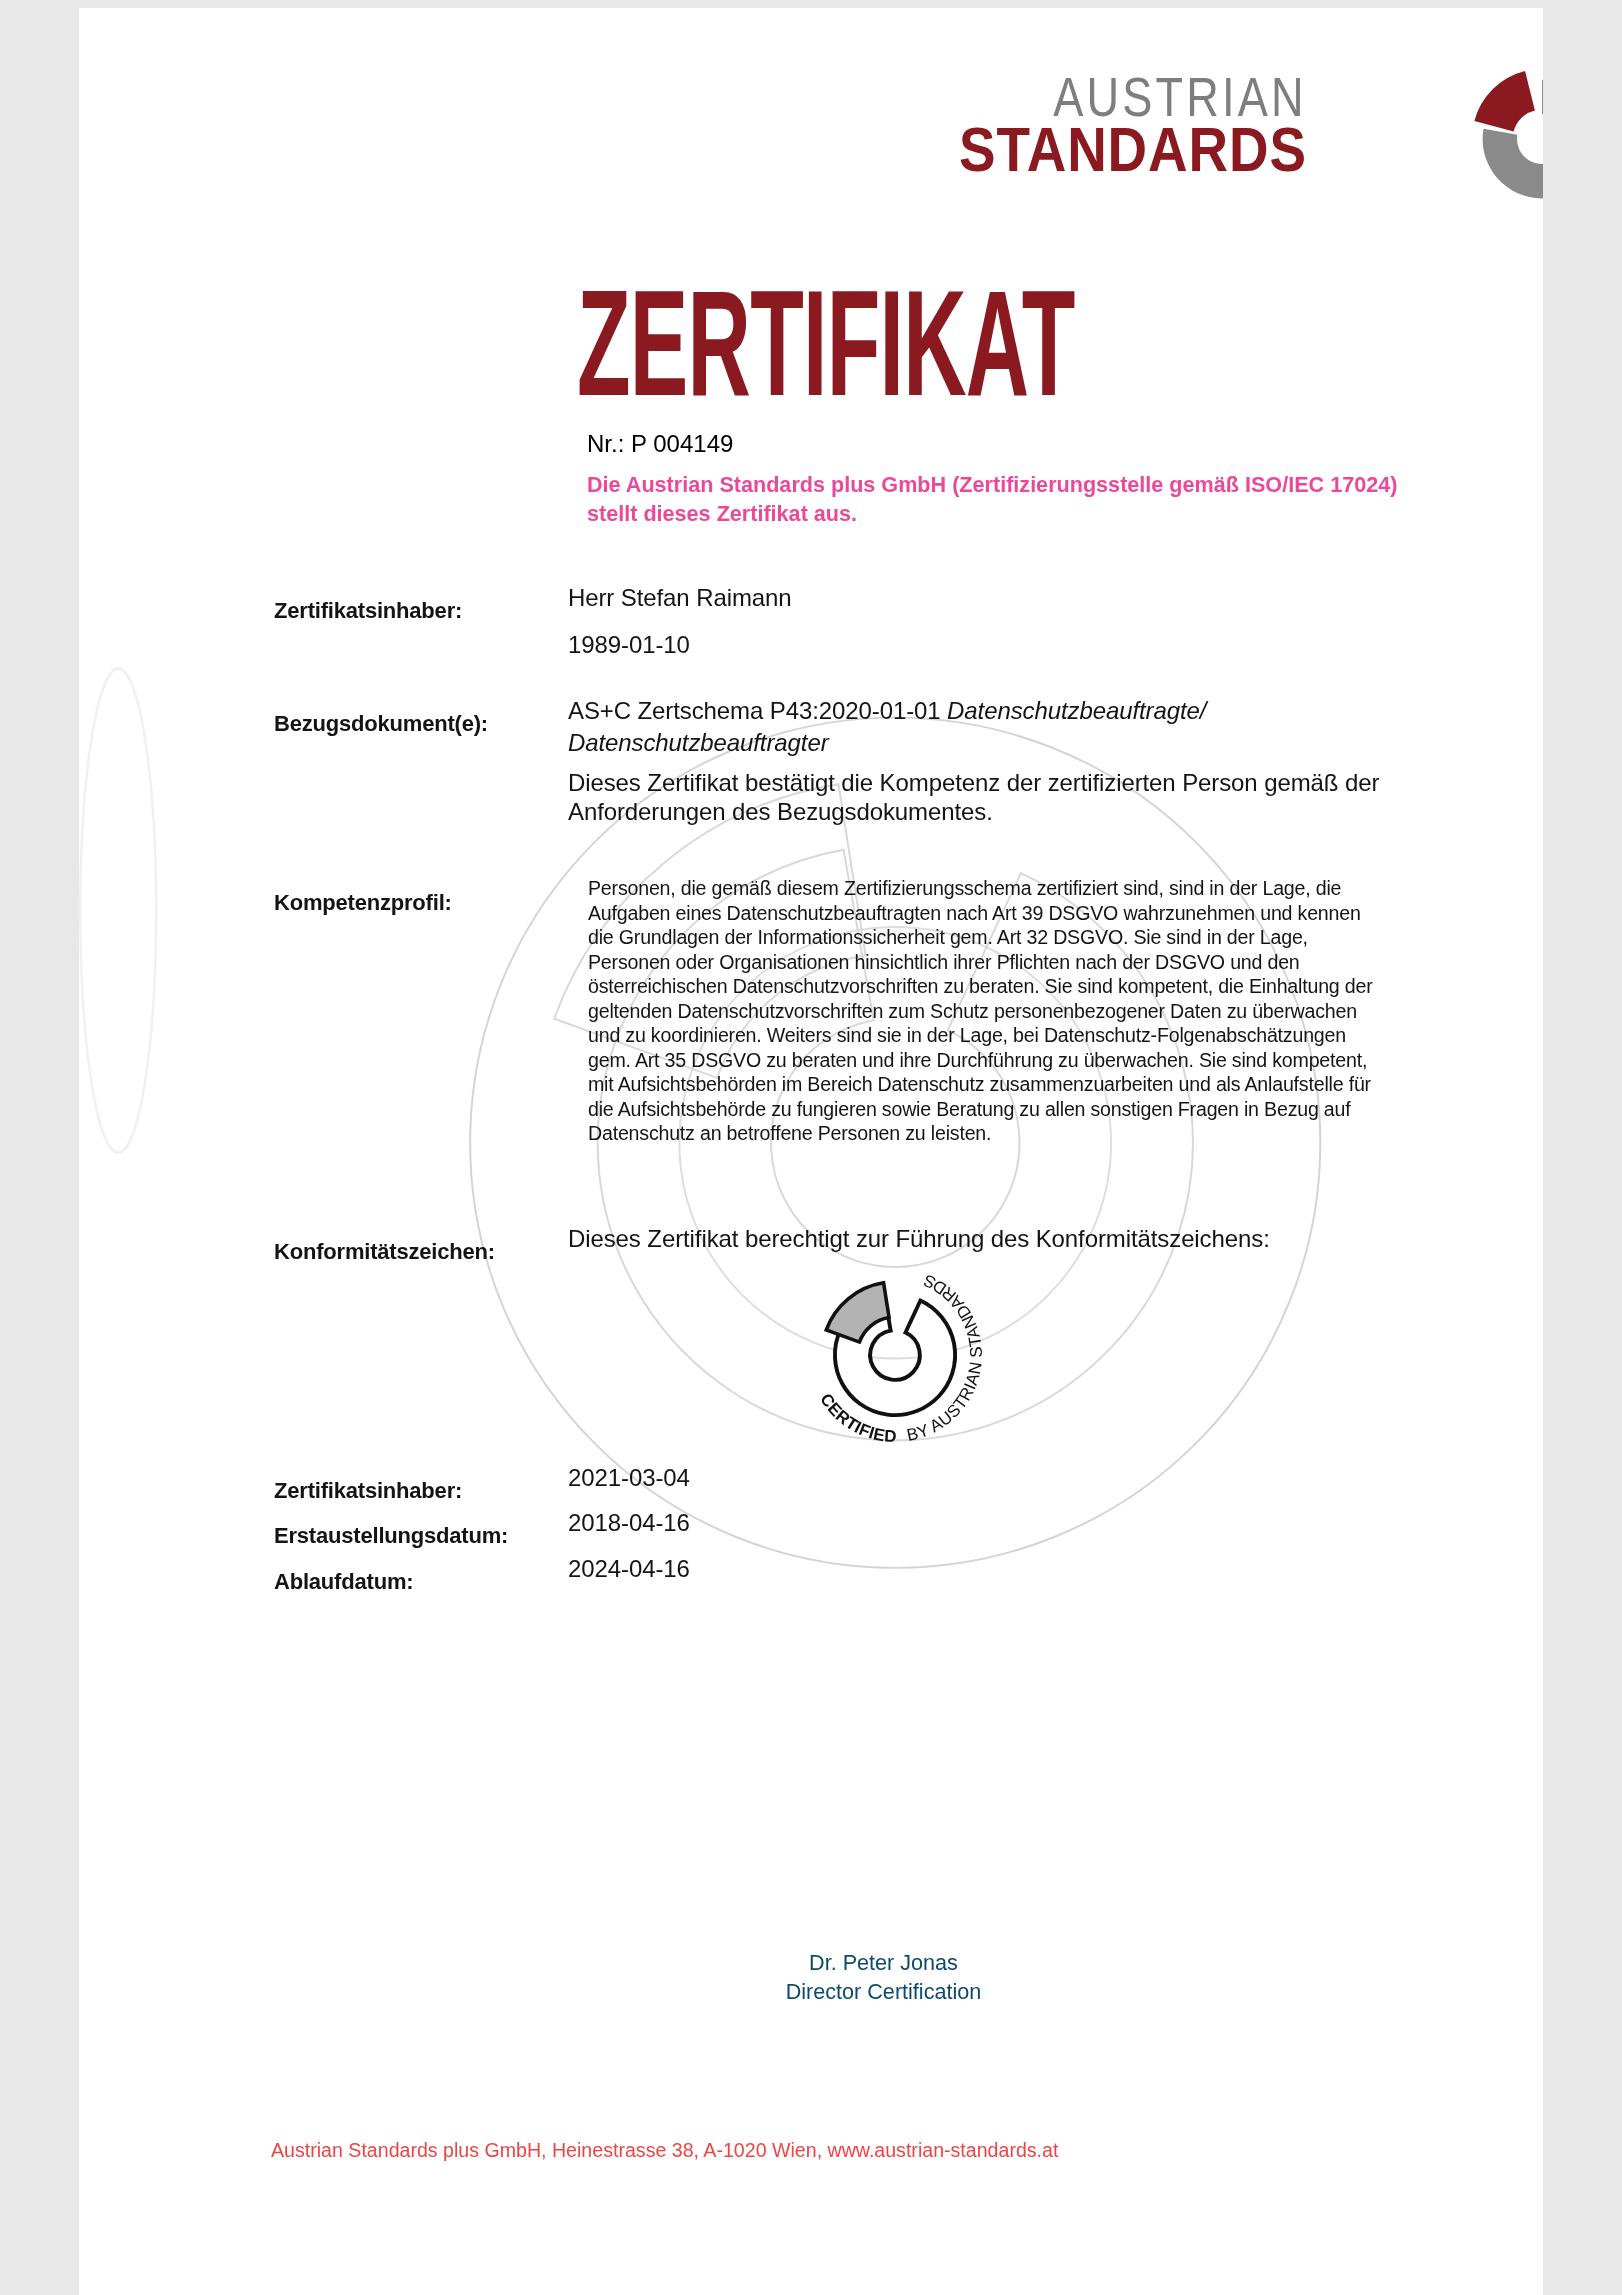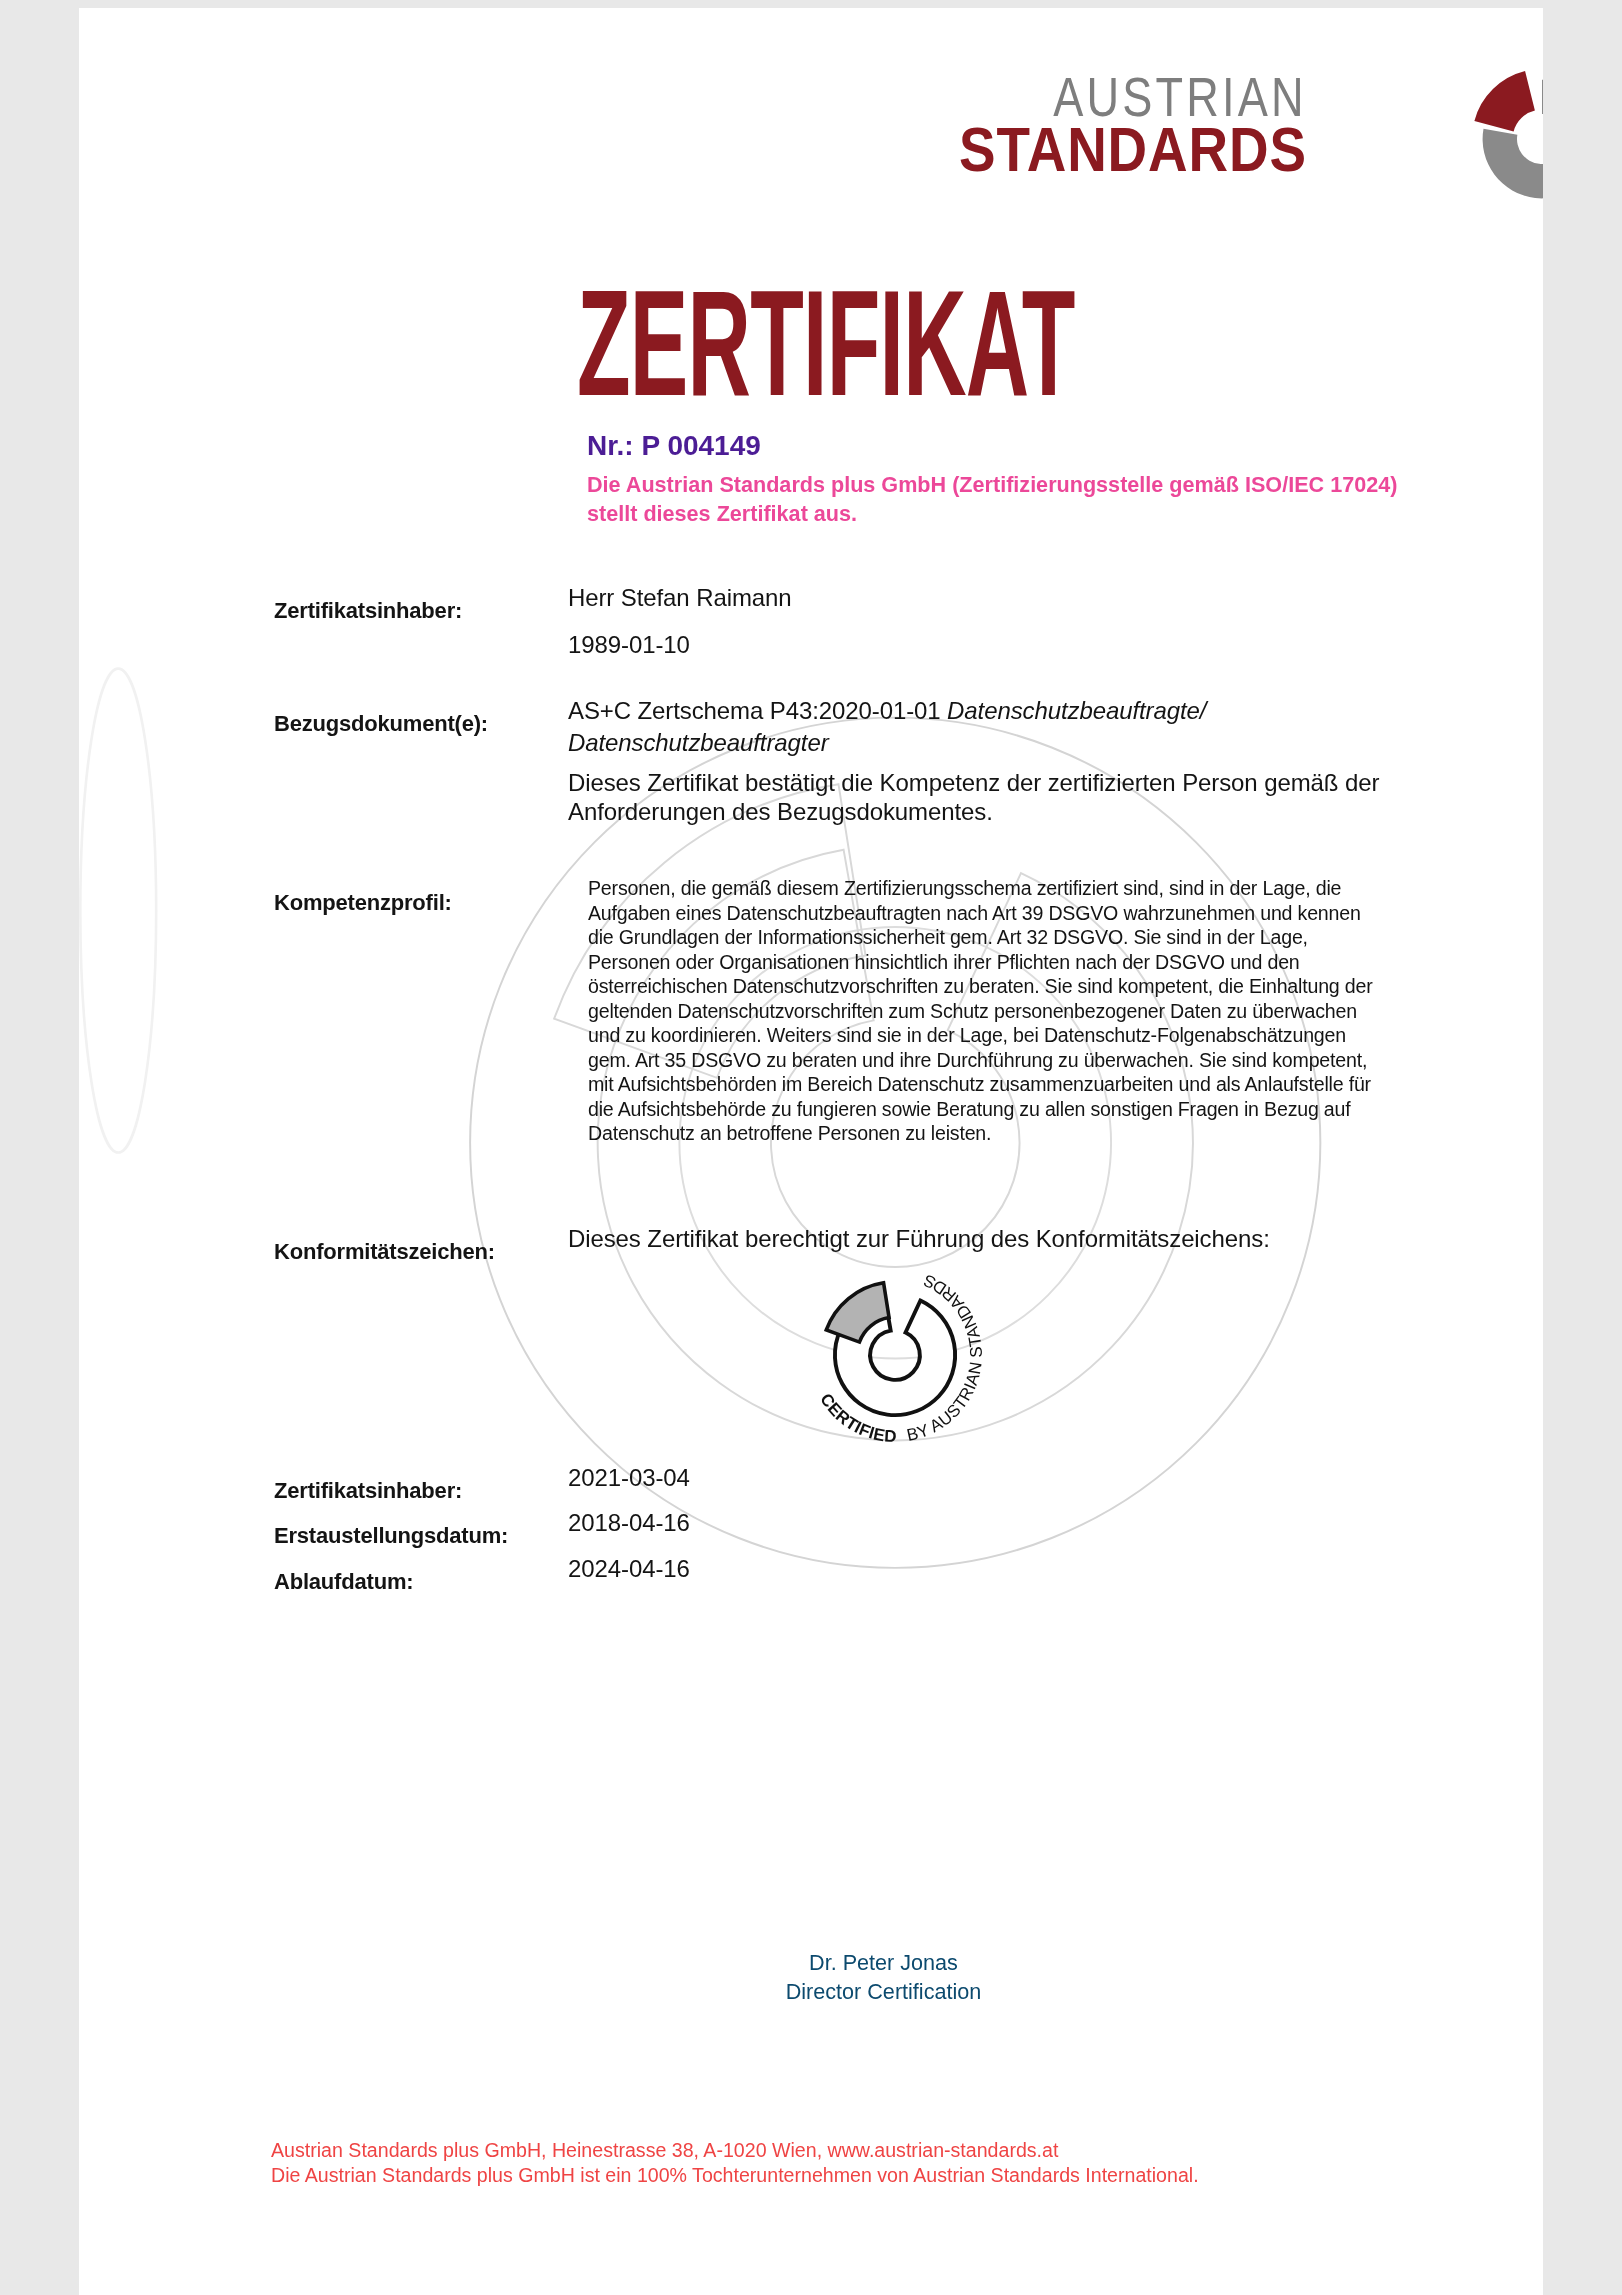--- a/index.html
+++ b/index.html
@@ -11,21 +11,21 @@
   
   .logo-text{position:absolute;right:236px;top:64px;text-align:right;}
   .logo-line1{font-size:55px;font-weight:400;color:#7e7e7e;letter-spacing:3.9px;line-height:0.92;
               transform:scaleX(0.82);transform-origin:100% 50%;white-space:nowrap;}
   .logo-line2{font-size:63px;font-weight:700;color:#8b1a20;letter-spacing:1px;line-height:0.95;
               margin-top:-2.6px;transform:scaleX(0.87);transform-origin:100% 50%;white-space:nowrap;}
   .logo-mark{position:absolute;left:1388px;top:56px;}
   
   .title{position:absolute;left:498px;top:260px;font-size:150px;font-weight:700;color:#8b1a20;
          line-height:1;letter-spacing:-1.3px;transform:scaleX(0.585);transform-origin:0 0;white-space:nowrap;}
-  .cert-nr{position:absolute;left:508px;top:422px;font-size:28px;font-weight:700;color:#4c1d95;white-space:nowrap;}
+  .cert-nr{position:absolute;left:508px;top:422px;font-size:24px;font-weight:400;color:#000000;white-space:nowrap;}
   .intro{position:absolute;left:508px;top:462px;font-size:21.6px;font-weight:700;line-height:29px;color:#ec4899;}
   
   .row{position:absolute;left:0;right:0;height:0;}
   .lbl{position:absolute;left:195px;top:14px;font-size:22px;font-weight:700;letter-spacing:-0.2px;white-space:nowrap;}
   .val{position:absolute;left:489px;top:0;font-size:24px;letter-spacing:-0.1px;white-space:nowrap;}
   .ital{font-style:italic;}
   .para{position:absolute;left:509px;top:0;width:785px;font-size:19.6px;line-height:24.5px;
         letter-spacing:-0.2px;white-space:normal;}
   
   .seal{position:absolute;left:718px;top:1249px;}
@@ -121,17 +121,16 @@
     <div class="val">2024-04-16</div>
   </div>
 
   <div class="signature">
     <div>Dr. Peter Jonas</div>
     <div>Director Certification</div>
   </div>
 
   <div class="footer">
     <div class="nowrap">Austrian Standards plus GmbH, Heinestrasse 38, A-1020 Wien, www.austrian-standards.at</div>
-    <div class="nowrap">Die Austrian Standards plus GmbH ist ein 100% Tochterunternehmen von Austrian Standards International.</div>
   </div>
 
 </div>
 
 
 </body></html>

